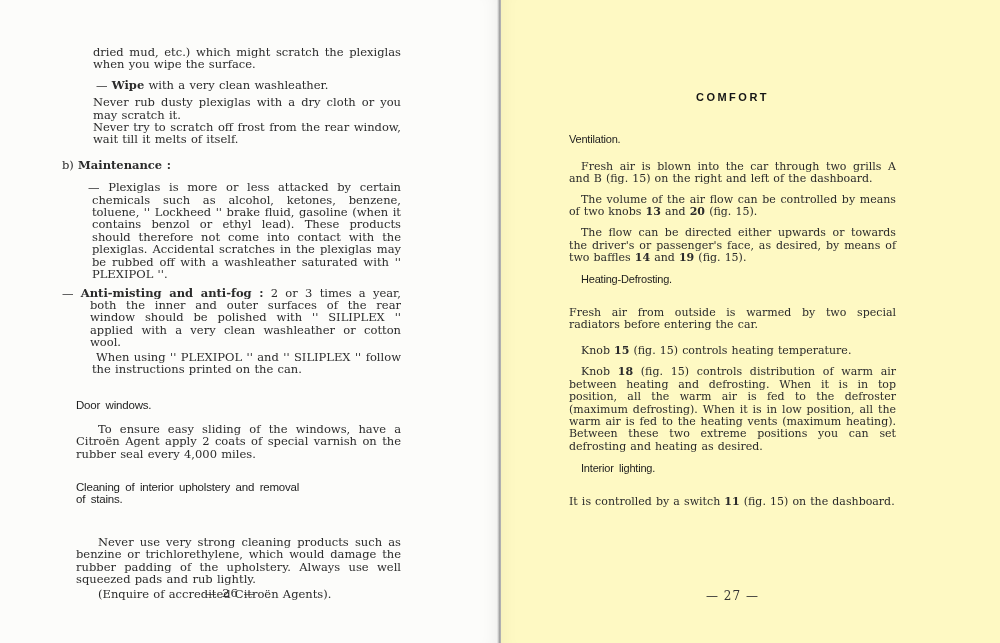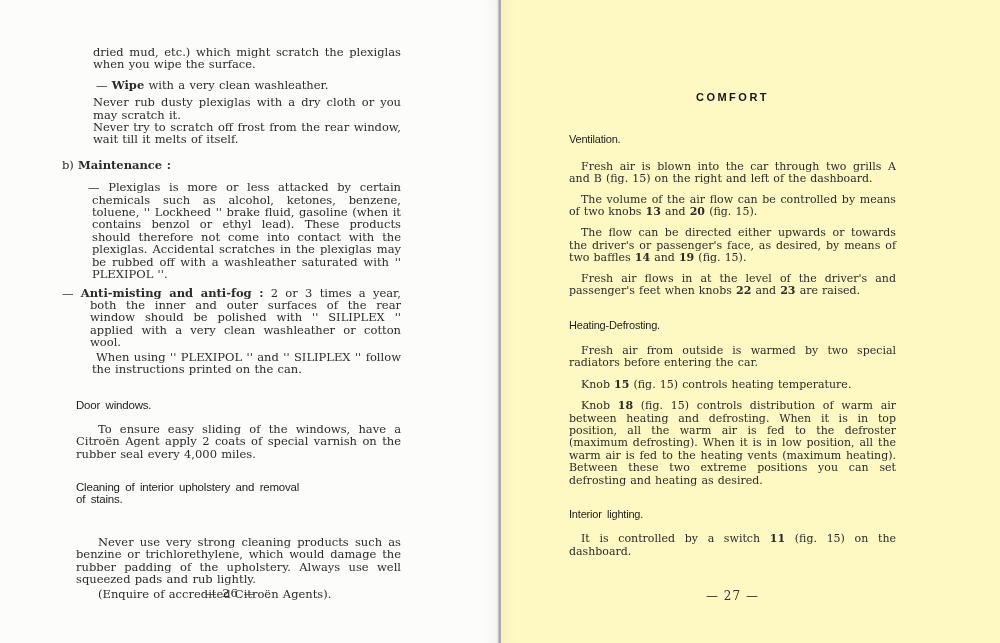--- a/index.html
+++ b/index.html
@@ -126,21 +126,20 @@
 
   <div class="spine"></div>
 
   <div class="page" id="page-right">
     <div class="blocks" id="pr-blocks">
         <div class="blk title"><span>COMFORT</span></div>
         <div class="blk heading"><span>Ventilation.</span></div>
         <p class="blk para-indent"><span>Fresh air is blown into the car through two grills A and B (fig. 15) on the right and left of the dashboard.</span></p>
         <p class="blk para-indent"><span>The volume of the air flow can be controlled by means of two knobs </span><b>13</b><span> and </span><b>20</b><span> (fig. 15).</span></p>
         <p class="blk para-indent"><span>The flow can be directed either upwards or towards the driver's or passenger's face, as desired, by means of two baffles </span><b>14</b><span> and </span><b>19</b><span> (fig. 15).</span></p>
-        <p class="blk para-indent"><span>Fresh air flows in at the level of the driver's and passenger's feet when knobs </span><b>22</b><span> and </span><b>23</b><span> are raised.</span></p>
         <div class="blk heading"><span>Heating-Defrosting.</span></div>
         <p class="blk para-indent"><span>Fresh air from outside is warmed by two special radiators before entering the car.</span></p>
         <p class="blk para-indent"><span>Knob </span><b>15</b><span> (fig. 15) controls heating temperature.</span></p>
         <p class="blk para-indent"><span>Knob </span><b>18</b><span> (fig. 15) controls distribution of warm air between heating and defrosting.  When it is in top position, all the warm air is fed to the defroster (maximum defrosting).  When it is in low position, all the warm air is fed to the heating vents (maximum heating).  Between these two extreme positions you can set defrosting and heating as desired.</span></p>
         <div class="blk heading"><span>Interior lighting.</span></div>
         <p class="blk para-indent"><span>It is controlled by a switch </span><b>11</b><span> (fig. 15) on the dashboard.</span></p>
       </div>
     <div class="page-number" id="pr-num">— 27 —</div>
   </div>
 </div>

